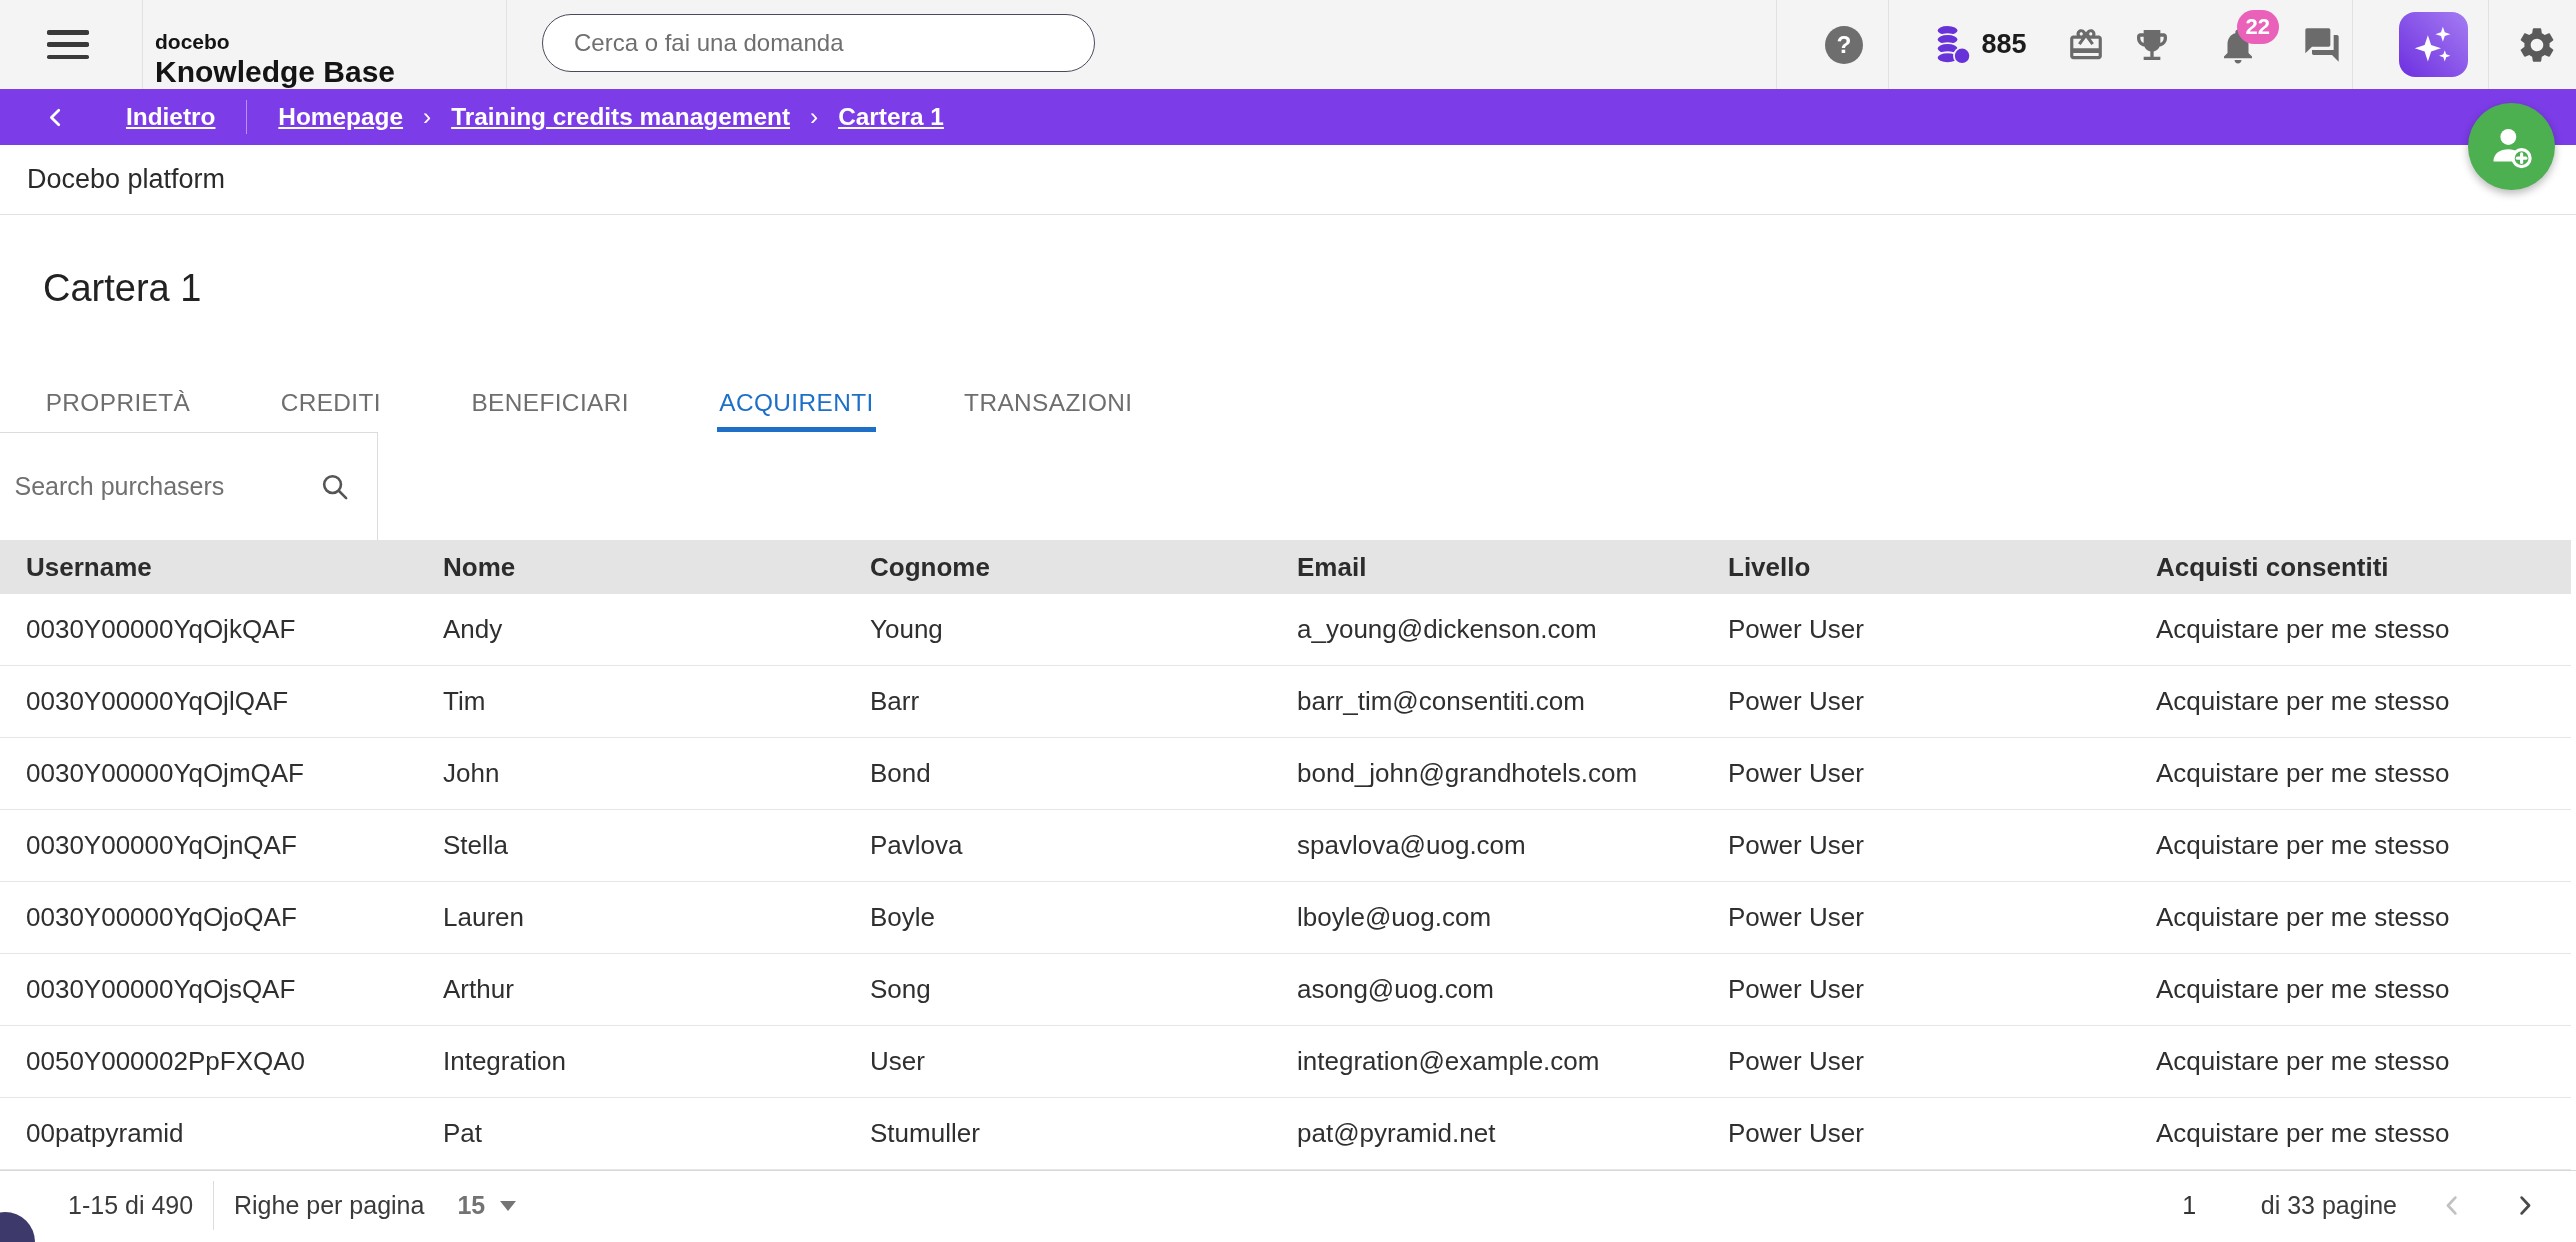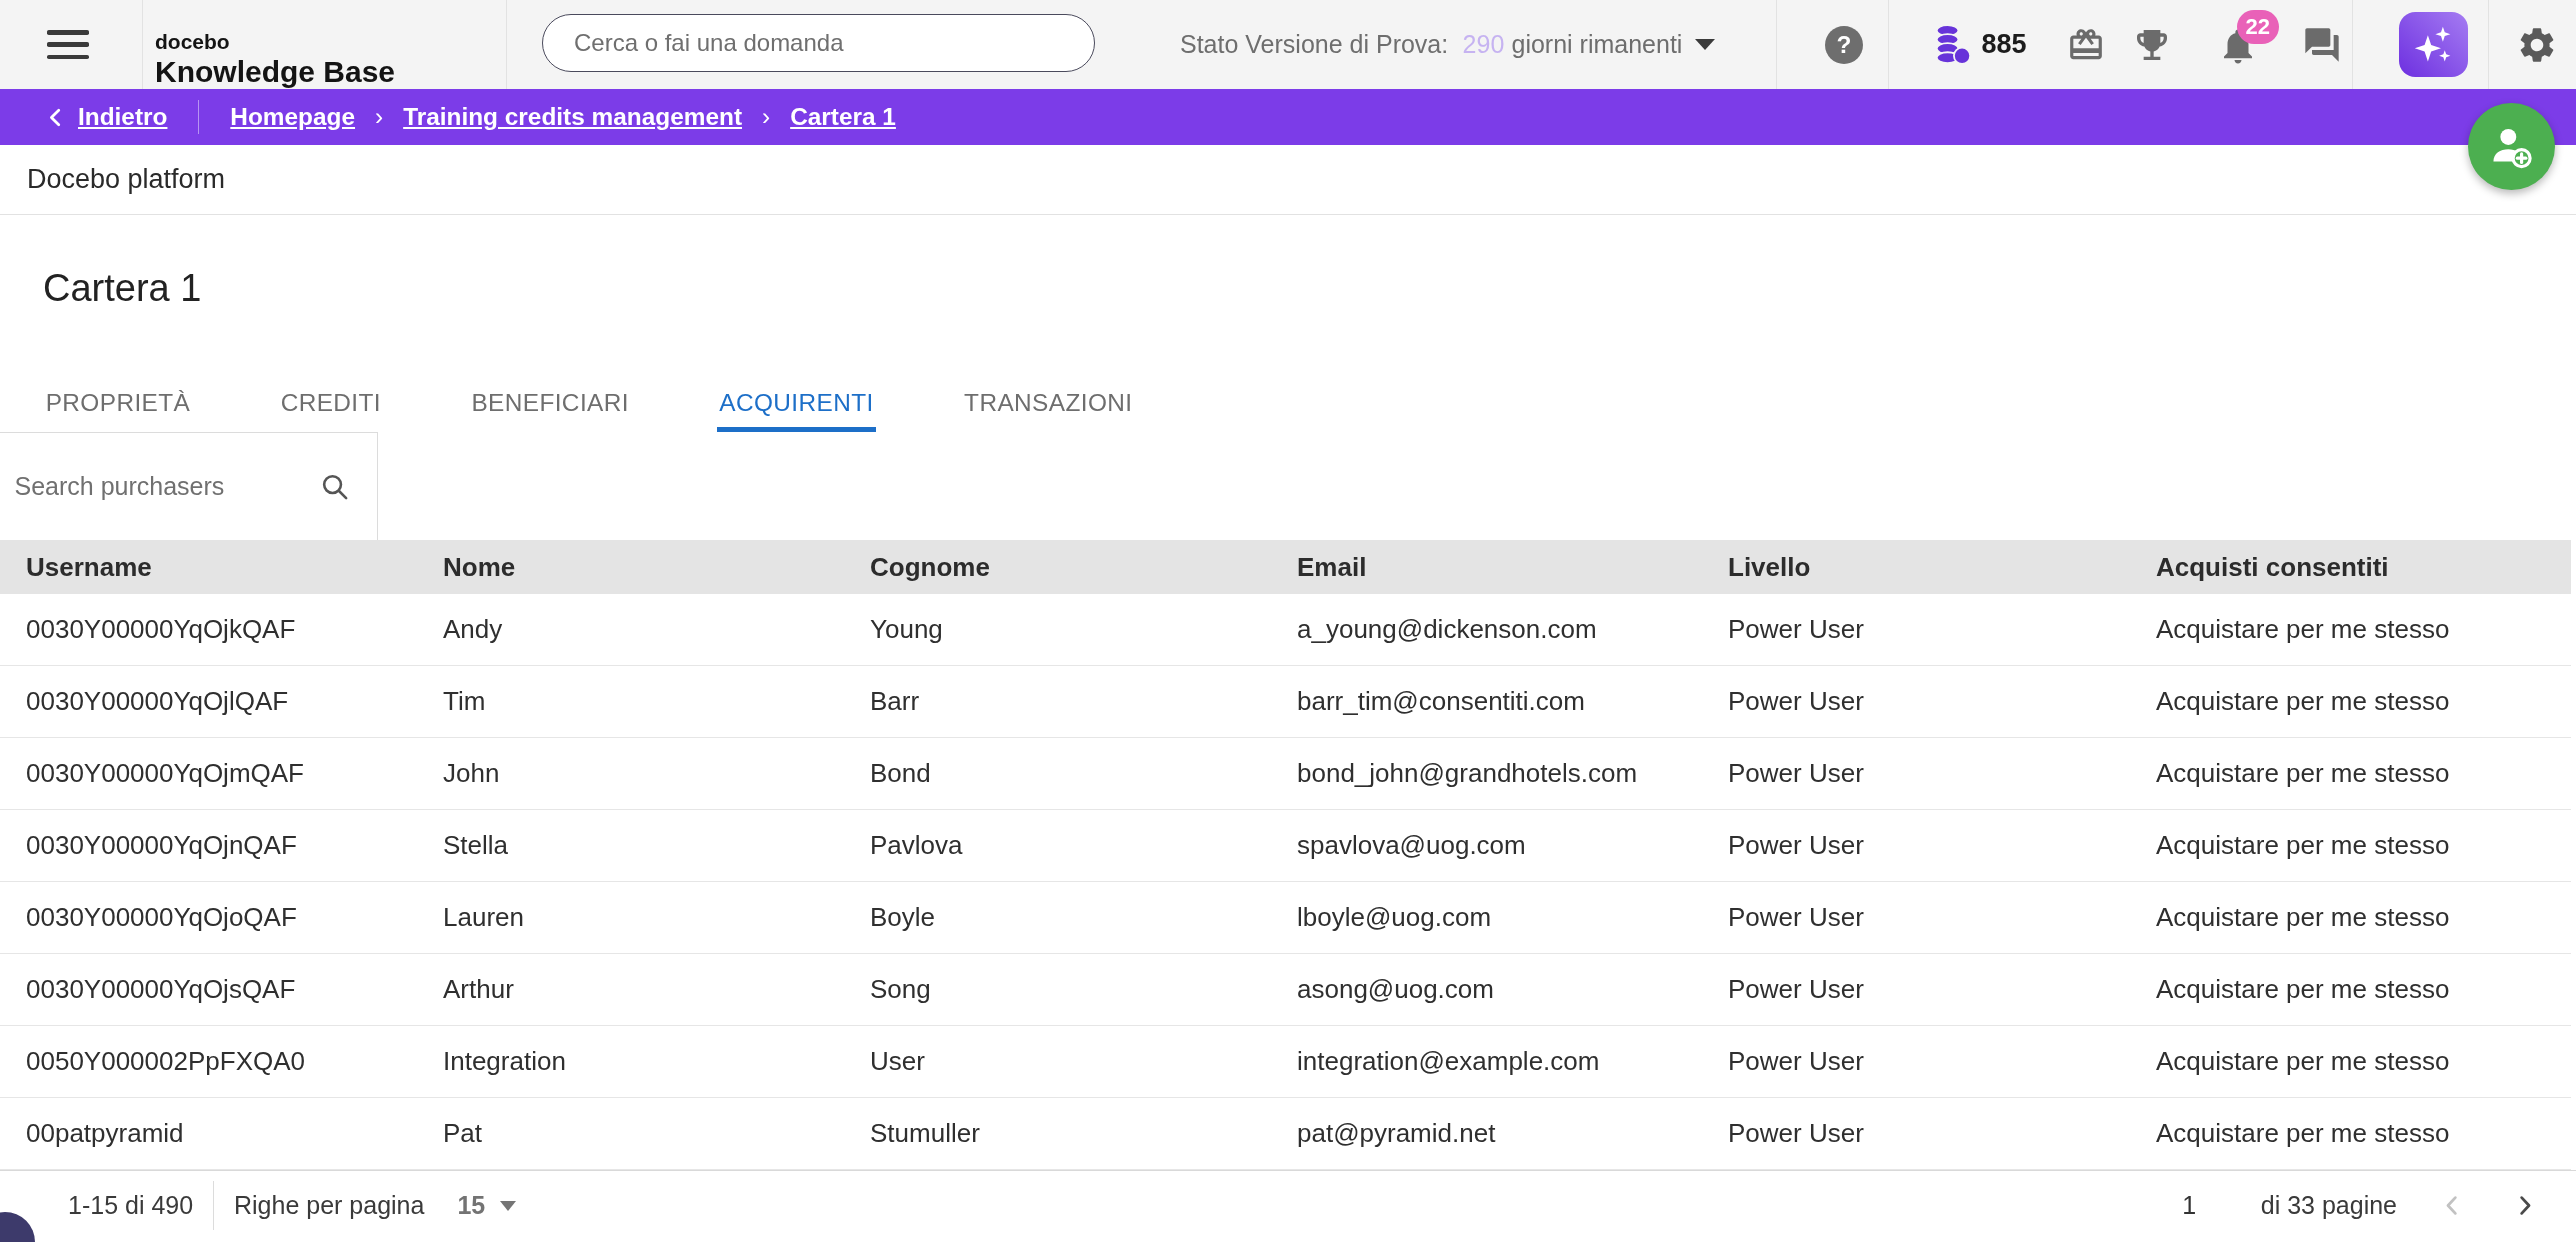--- a/index.html
+++ b/index.html
@@ -42,21 +42,21 @@
   .help-circle{width:38px;height:38px;border-radius:50%;background:#6e6e6e;color:#fff;font-size:24.4px;font-weight:700;display:flex;align-items:center;justify-content:center;}
   .gray-ic{color:#6b6b6b;}
   .count{font-size:27px;font-weight:700;color:#1c1c1c;margin-left:9px;}
   .bell-wrap{position:absolute;left:2213px;top:0;width:58px;height:89px;}
   .bell-wrap .bell-svg{position:absolute;left:3.6px;top:25px;}
   .badge{position:absolute;left:23.5px;top:10px;min-width:42px;height:34px;padding:0 9px;border-radius:18px;background:var(--badgePink);color:#fff;font-size:22px;font-weight:700;display:flex;align-items:center;justify-content:center;}
   .ai-btn{position:absolute;left:2399px;top:11.7px;width:69px;height:65px;border:none;border-radius:16.3px;background:linear-gradient(45deg,var(--aiFrom),var(--aiTo));display:flex;align-items:center;justify-content:center;cursor:pointer;}
 
   
   .crumbbar{position:relative;width:100%;height:56px;background:var(--purple);display:flex;align-items:center;padding-left:45px;color:#fff;}
-  .back-btn{display:flex;align-items:center;background:transparent;border:none;color:#fff;cursor:pointer;}
+  .back-btn{display:flex;align-items:center;background:transparent;border:none;color:#fff;cursor:pointer;gap:48px;}
   .back-label{font-size:24.4px;font-weight:600;text-decoration:underline;color:#fff;margin-left:11px;}
   .crumb-div{width:0.9px;height:34px;background:rgba(255,255,255,.45);margin:0 31px;}
   .bc-link{font-size:24.4px;font-weight:600;color:#fff;text-decoration:underline;cursor:pointer;white-space:nowrap;}
   .bc-sep{font-size:24.4px;color:#fff;margin:0 20px;text-decoration:none;}
 
   
   .platform-row{width:100%;height:70px;border-bottom:0.9px solid #e2e2e2;display:flex;align-items:center;padding-left:27px;font-size:27px;color:#2a2a2a;background:#fff;}
 
   
   .fab{position:absolute;left:2468px;top:103px;width:87px;height:87px;border-radius:50%;border:none;background:var(--fabGreen);box-shadow:0 3.6px 9px rgba(0,0,0,.28);display:flex;align-items:center;justify-content:center;cursor:pointer;z-index:30;}
@@ -113,26 +113,20 @@
     <div class="brand">
       <span class="b-top">docebo</span>
       <span class="b-bottom">Knowledge Base</span>
     </div>
     <div class="vdiv" style="left:506px"></div>
 
     <div class="search-pill">
       <input type="text" placeholder="Cerca o fai una domanda" style="">
     </div>
 
-    <div class="trial">
-      <span class="pre">Stato Versione di Prova:</span>
-      <span class="days">290</span>
-      <span>giorni rimanenti</span>
-      <span class="caret-down"></span>
-    </div>
     <div class="vdiv" style="left:1776px"></div>
 
     <button class="icon-slot" style="left:1823px;width:42px">
       <span class="help-circle">?</span>
     </button>
     <div class="vdiv" style="left:1888px"></div>
 
     <button class="icon-slot" style="left:1931px;width:99px">
       <svg width="38" height="42" viewBox="0 0 42 46">
         <g fill="var(--coinsPurple)" stroke="#f4f4f4" stroke-width="2">

